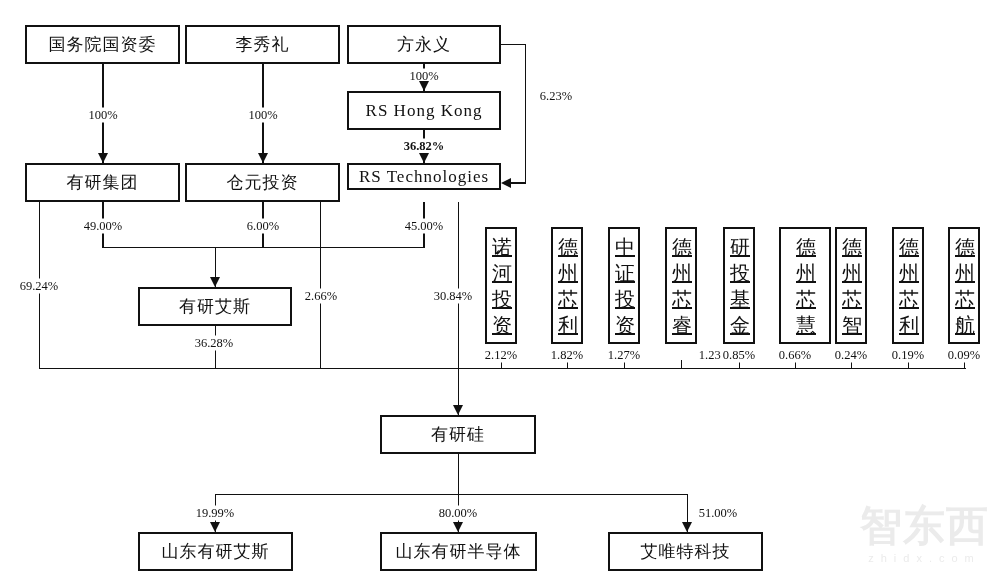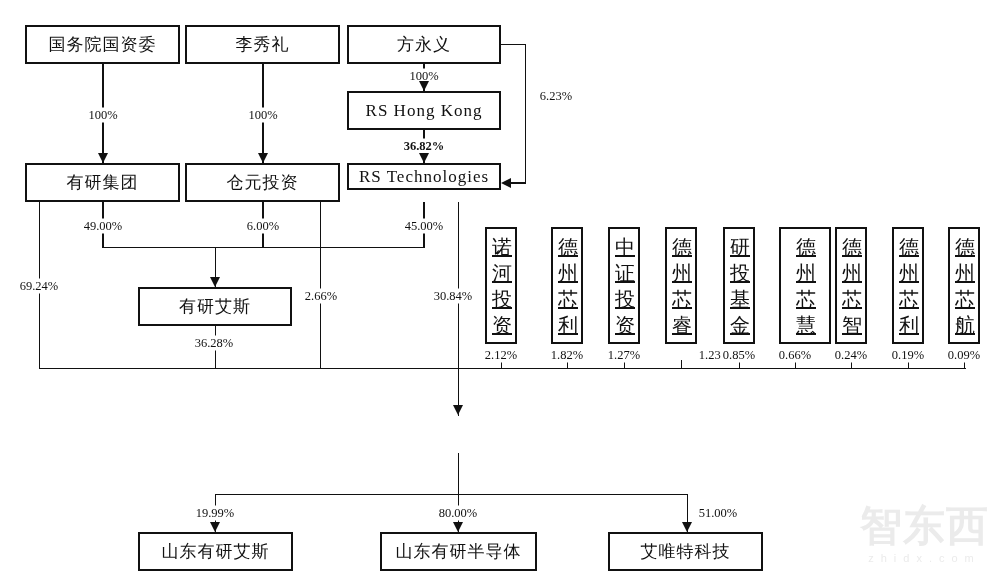--- a/index.html
+++ b/index.html
@@ -154,20 +154,21 @@
   <div class="vbox" style="left:835px;top:227px;width:32px;height:117px;">
       <span class="vtext">德州芯智</span>
     </div>
   <div class="vbox" style="left:892px;top:227px;width:32px;height:117px;">
       <span class="vtext">德州芯利</span>
     </div>
   <div class="vbox" style="left:948px;top:227px;width:32px;height:117px;">
       <span class="vtext">德州芯航</span>
     </div>
 
+  <div class="box thick" style="left:380px;top:415px;width:156px;height:39px;">有研硅</div>
   <div class="box thick" style="left:138px;top:532px;width:155px;height:39px;">山东有研艾斯</div>
   <div class="box thick" style="left:380px;top:532px;width:157px;height:39px;">山东有研半导体</div>
   <div class="box thick" style="left:608px;top:532px;width:155px;height:39px;">艾唯特科技</div>
 
   <div class="watermark">
     <div class="wm-logo">智东西</div>
     <div class="wm-domain">zhidx.com</div>
   </div>
 
 </div>

